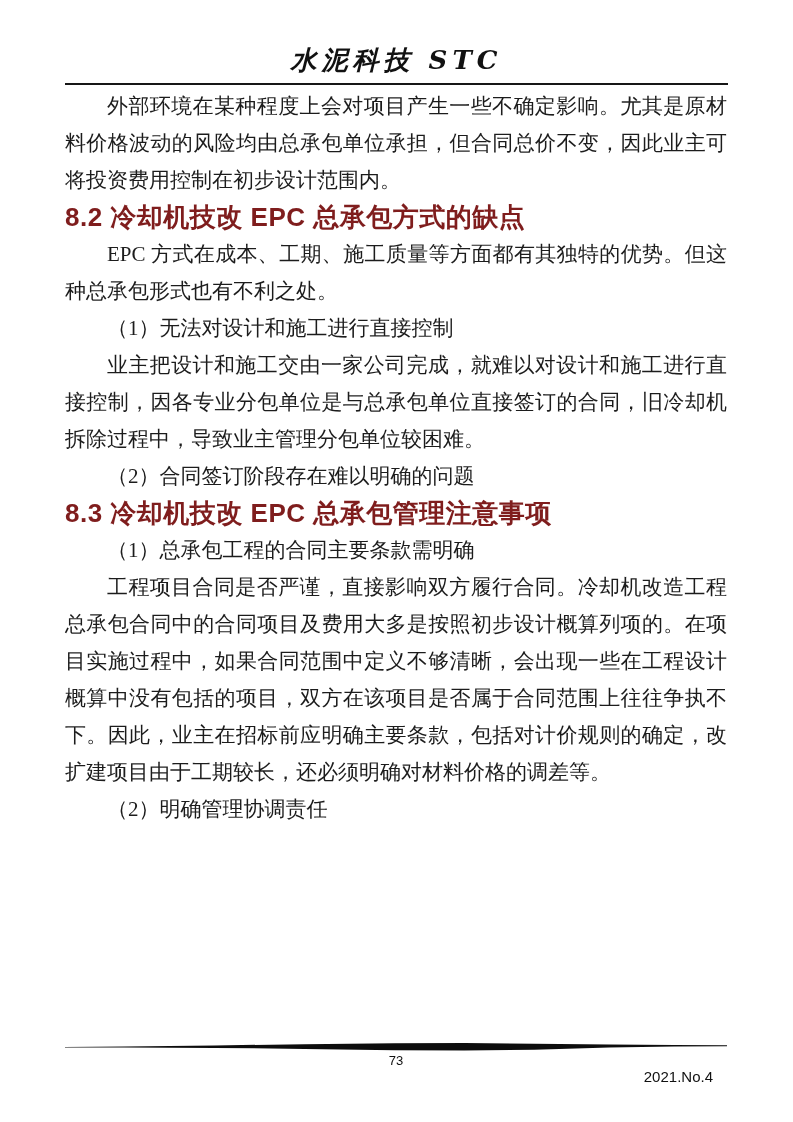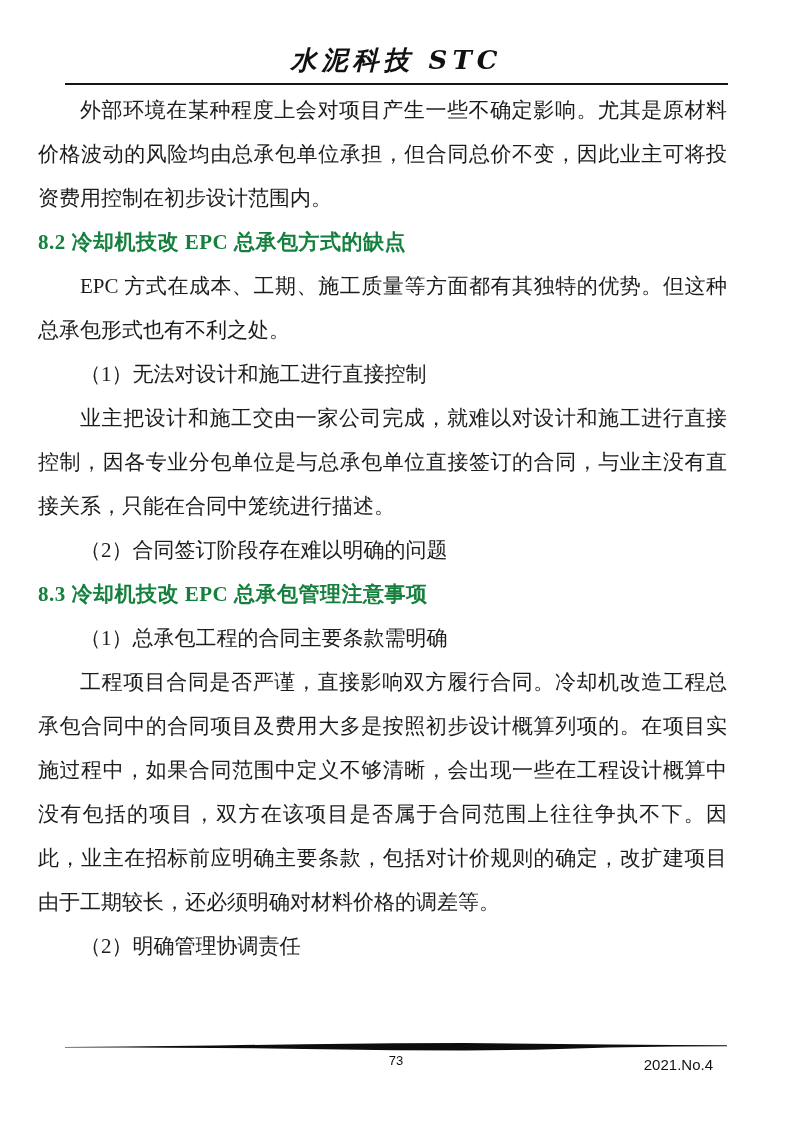--- a/index.html
+++ b/index.html
@@ -31,39 +31,39 @@
     color: #111;
   }
   .header-rule {
     margin-top: 7px;
     height: 2px;
     background: #161616;
   }
 
   
   .doc-body {
-    padding: 3px 66px 0 38px;
+    padding: 3px 66px 0 65px;
     font-size: 21px;
-    line-height: 44px;
+    line-height: 37px;
     text-align: justify;
     text-justify: inter-ideograph;
     text-align-last: left;
     color: #1c1c1c;
   }
   .doc-body .para,
   .doc-body .item {
     text-indent: 2em;
     font-weight: 400;
   }
   .doc-body .heading {
-    font-family: Liberation Serif, serif;
+    font-family: Liberation Sans, sans-serif;
     font-weight: 700;
-    font-size: 21px;
+    font-size: 26px;
     text-indent: 0;
-    color: #15803d;
+    color: #7f1d1d;
     letter-spacing: 0.5px;
   }
 
   
   .footer {
     position: absolute;
     left: 65px;
     right: 66px;
     top: 1042px;
   }
@@ -77,40 +77,40 @@
   .page-number {
     position: absolute;
     left: 0; right: 0;
     text-align: center;
     top: 1px;
     font-size: 13px;
   }
   .issue-number {
     position: absolute;
     right: 14px;
-    top: 4px;
+    top: 16px;
     font-size: 15px;
   }
 </style>
 </head>
 <body>
 
 <div class="page">
 
   <div class="header">
     <div class="journal-title">水泥科技 STC</div>
     <div class="header-rule"></div>
   </div>
 
   <div class="doc-body">
       <p class="block para">外部环境在某种程度上会对项目产生一些不确定影响。尤其是原材料价格波动的风险均由总承包单位承担，但合同总价不变，因此业主可将投资费用控制在初步设计范围内。</p>
       <h2 class="block heading">8.2 冷却机技改 EPC 总承包方式的缺点</h2>
       <p class="block para">EPC 方式在成本、工期、施工质量等方面都有其独特的优势。但这种总承包形式也有不利之处。</p>
       <p class="block item">（1）无法对设计和施工进行直接控制</p>
-      <p class="block para">业主把设计和施工交由一家公司完成，就难以对设计和施工进行直接控制，因各专业分包单位是与总承包单位直接签订的合同，与业主没有直接关系，只能在合同中笼统进行描述。</p>
+      <p class="block para">业主把设计和施工交由一家公司完成，就难以对设计和施工进行直接控制，因各专业分包单位是与总承包单位直接签订的合同，旧冷却机拆除过程中，导致业主管理分包单位较困难。</p>
       <p class="block item">（2）合同签订阶段存在难以明确的问题</p>
       <h2 class="block heading">8.3 冷却机技改 EPC 总承包管理注意事项</h2>
       <p class="block item">（1）总承包工程的合同主要条款需明确</p>
       <p class="block para">工程项目合同是否严谨，直接影响双方履行合同。冷却机改造工程总承包合同中的合同项目及费用大多是按照初步设计概算列项的。在项目实施过程中，如果合同范围中定义不够清晰，会出现一些在工程设计概算中没有包括的项目，双方在该项目是否属于合同范围上往往争执不下。因此，业主在招标前应明确主要条款，包括对计价规则的确定，改扩建项目由于工期较长，还必须明确对材料价格的调差等。</p>
       <p class="block item">（2）明确管理协调责任</p>
     </div>
 
   <div class="footer">
     <svg class="footer-rule" viewBox="0 0 663 10" preserveAspectRatio="none" aria-hidden="true">
       <polygon fill="#0d0d0d" points="

